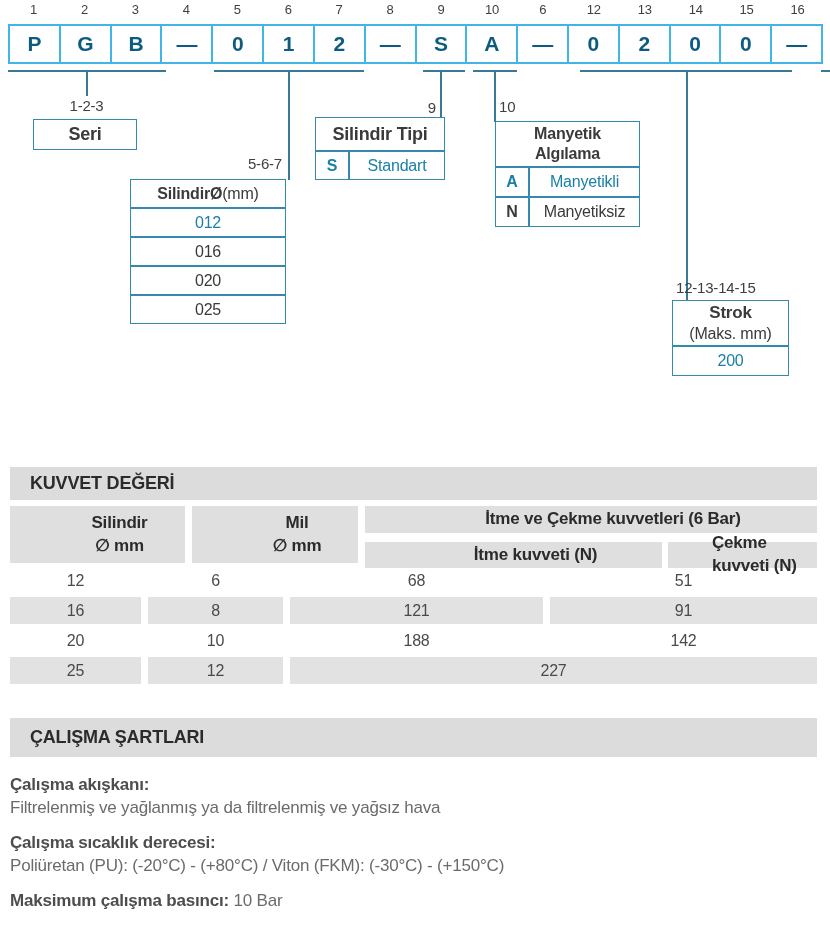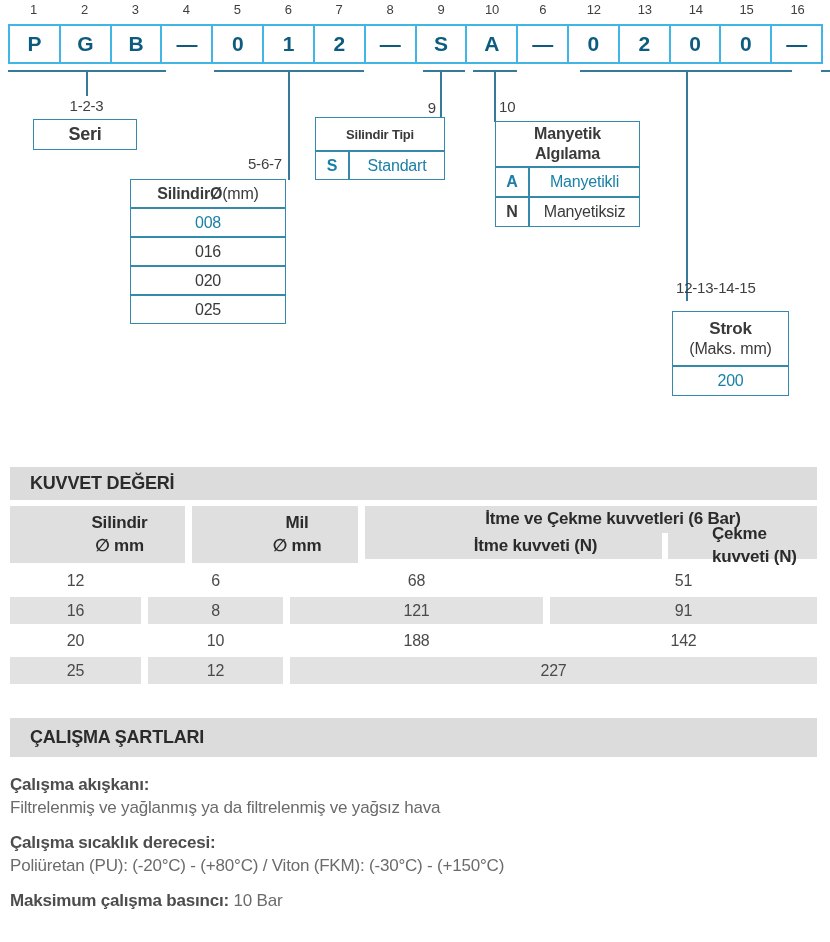--- a/index.html
+++ b/index.html
@@ -36,21 +36,21 @@
   .labelcell{flex:1;}
 
   
   .bar{position:absolute;left:10px;width:807px;background:var(--bar-bg);
        font-weight:bold;color:#2b2b2b;font-size:18px;display:flex;align-items:center;padding-left:20px;box-sizing:border-box;}
   .kv-head{position:absolute;left:10px;top:506px;width:807px;display:flex;gap:7px;}
   .kv-head .hc{background:var(--cell-bg);display:flex;flex-direction:column;align-items:center;justify-content:center;
                font-weight:bold;color:#2b2b2b;font-size:17px;line-height:1.35;padding-left:44px;}
   .kv-c1{width:131px;height:57px;flex:none;}
   .kv-c2{width:122px;height:57px;flex:none;}
-  .kv-right{flex:1;display:flex;flex-direction:column;gap:0;}
+  .kv-right{flex:1;display:flex;flex-direction:column;gap:9px;}
   .kv-span{height:27px;}
   .kv-sub{display:flex;gap:6px;height:26px;}
   .kv-s1{width:253px;flex:none;}
   .kv-s2{flex:1;}
   .kv-rows{position:absolute;left:10px;top:567px;width:807px;}
   .kv-row{display:flex;gap:7px;height:27px;margin-bottom:3px;}
   .kv-row .dc{display:flex;align-items:center;justify-content:center;font-size:16px;color:#4a4a4a;}
   .kv-row .d1{width:131px;flex:none;}
   .kv-row .d2{width:135px;flex:none;}
   .kv-row .d3{width:253px;flex:none;}
@@ -128,28 +128,28 @@
 
     <div class="callout" style="left:33px;top:119px;width:104px;">
       <div class="cell hdr" style="height:31px;font-size:18px;">Seri</div>
     </div>
 
     <div class="callout stack" style="left:130px;top:179px;width:156px;">
       <div class="cell" style="height:29px;">
         <span class="hdr">SilindirØ</span>
           <span> (mm)</span>
       </div>
-      <div class="cell teal" style="height:29px;">008</div>
+      <div class="cell teal" style="height:29px;">012</div>
       <div class="cell" style="height:29px;">016</div>
       <div class="cell" style="height:29px;">020</div>
       <div class="cell" style="height:29px;">025</div>
     </div>
 
     <div class="callout" style="left:315px;top:117px;width:130px;">
-      <div class="cell hdr" style="height:34px;font-size:13px;">Silindir Tipi</div>
+      <div class="cell hdr" style="height:34px;font-size:18px;">Silindir Tipi</div>
       <div class="rowflex">
         <div class="cell codecell teal" style="height:29px;">S</div>
         <div class="cell labelcell teal" style="height:29px;">Standart</div>
       </div>
     </div>
 
     <div class="callout" style="left:495px;top:121px;width:145px;">
       <div class="cell hdr" style="height:46px;font-size:16px;line-height:1.25;flex-direction:column;">
         <span>Manyetik</span>
         <span>Algılama</span>
@@ -158,21 +158,21 @@
         <div class="cell codecell teal" style="height:30px;">A</div>
         <div class="cell labelcell teal" style="height:30px;">Manyetikli</div>
       </div>
       <div class="rowflex">
         <div class="cell codecell" style="height:30px;">N</div>
         <div class="cell labelcell" style="height:30px;">Manyetiksiz</div>
       </div>
     </div>
 
     <div class="callout" style="left:672px;top:300px;width:117px;">
-      <div class="cell" style="height:55px;flex-direction:column;line-height:1.2;margin-top:11px;">
+      <div class="cell" style="height:46px;flex-direction:column;line-height:1.2;">
         <span class="hdr" style="font-size:17px;">Strok</span>
         <span>(Maks. mm)</span>
       </div>
       <div class="cell teal" style="height:30px;">200</div>
     </div>
   </div>
 
   <div class="bar" style="top:467px;height:33px;">
     <span>KUVVET DEĞERİ</span>
   </div>

